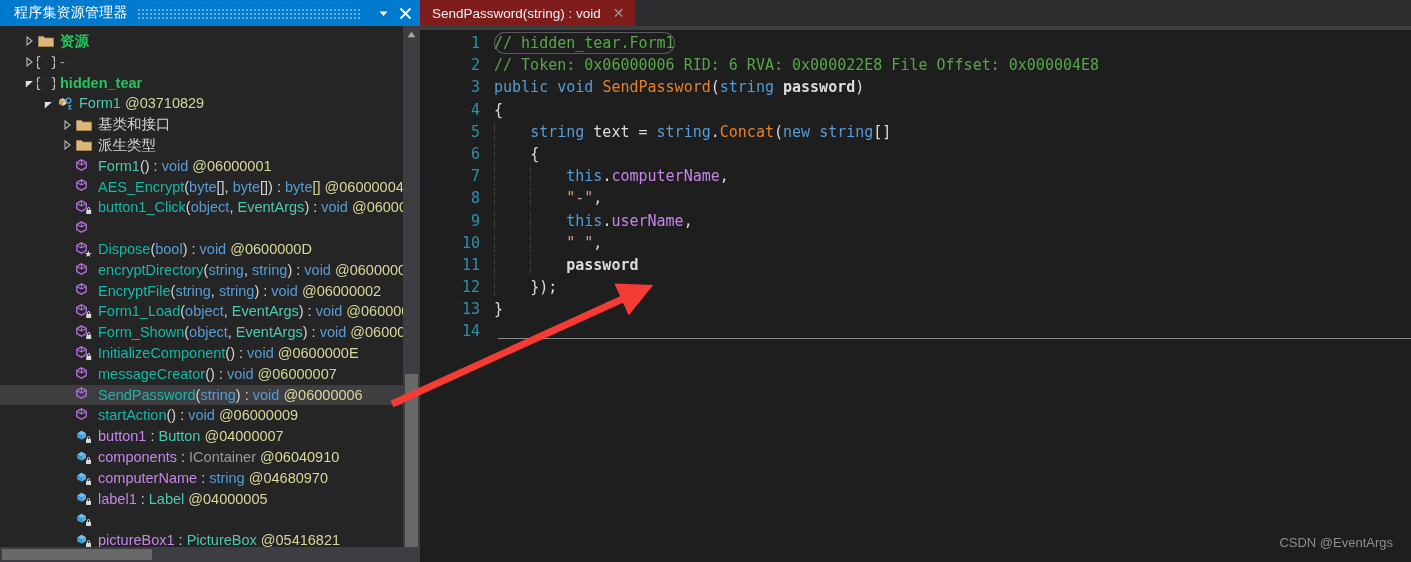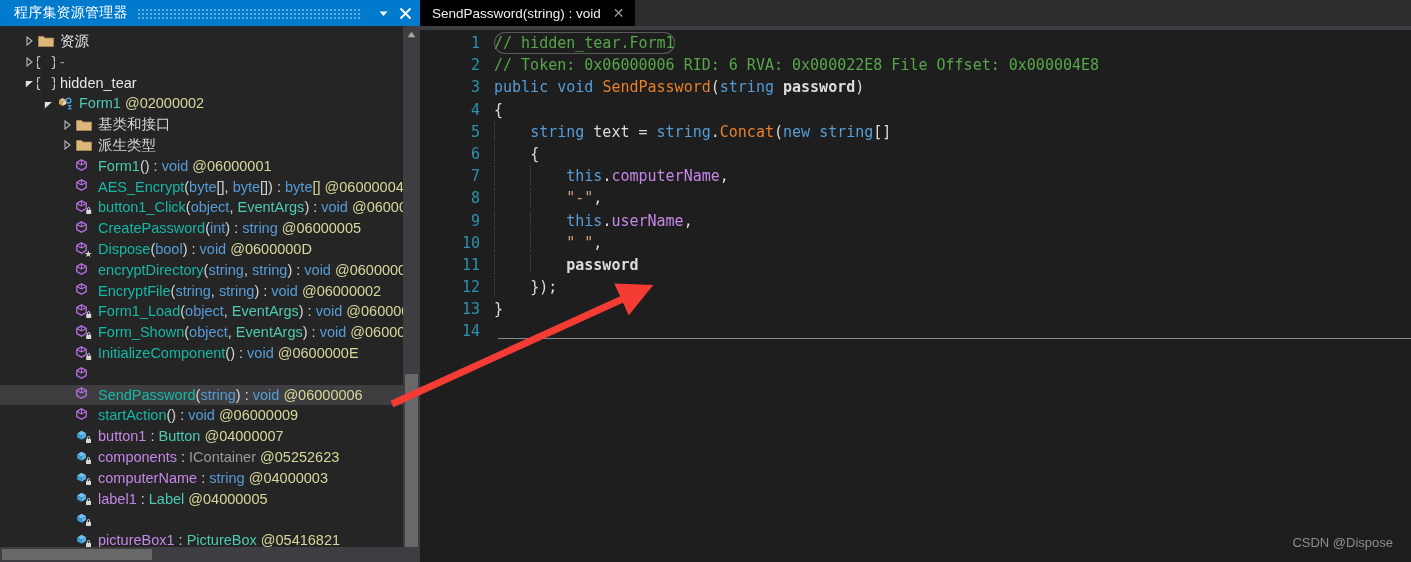--- a/index.html
+++ b/index.html
@@ -98,21 +98,21 @@
     width: 20px; height: 20px;
     display: flex; align-items: center; justify-content: center;
     margin-right: 4px;
     position: relative;
   }
   .ticon svg { display: block; }
   .lbl { white-space: nowrap; }
 
   
   .c-orange  { color: #14b8a6; }
-  .c-yellow  { color: #e5e5e5; }
+  .c-yellow  { color: #22c55e; font-weight: bold; }
   .c-teal    { color: #4ec9b0; }
   .c-blue    { color: #569cd6; }
   .c-purple  { color: #c586e8; }
   .c-white   { color: #d4d4d4; }
   .c-gray    { color: #9a9a9a; }
   .c-at      { color: #d7d79a; }
 
   
   #tree-vsb {
     position: absolute;
@@ -156,21 +156,21 @@
   #tabstrip {
     height: 26px;
     background: #2d2d30;
     display: flex;
     align-items: stretch;
     flex: 0 0 26px;
   }
   #tab {
     display: flex;
     align-items: center;
-    background: #000000;
+    background: #7f1d1d;
     padding: 0 8px 0 12px;
     color: #f1f1f1;
     font-size: 13.5px;
     gap: 10px;
     cursor: default;
   }
   #tab-close {
     color: #9b9b9b;
     font-size: 14px;
     line-height: 1;
@@ -329,21 +329,21 @@
             </span>
             <span class="ticon">
               <svg width="17" height="16" viewBox="0 0 17 16">
                 <path d="M2 4 l3.6-2 3.6 2 -3.6 2 z" fill="#e8c188"></path>
                 <path d="M2 4 v4 l3.6 2 v-4 z" fill="#d6a75f"></path>
                 <path d="M9.2 4 v4 l-3.6 2 v-4 z" fill="#f0d3a6"></path>
                 <path d="M11.5 7 a2.4 2.4 0 1 1 0.01 0 z" fill="none" stroke="#4a9ad4" stroke-width="1.5"></path>
                 <path d="M11 9.6 h3.6 M12.8 9.6 v3.2 M11 12.8 h3.6" stroke="#4a9ad4" stroke-width="1.3" fill="none"></path>
               </svg>
             </span>
-            <span class="lbl"><span class="c-teal">Form1</span><span class="c-at"> @02000002</span></span>
+            <span class="lbl"><span class="c-teal">Form1</span><span class="c-at"> @03710829</span></span>
           </div>
           <div class="row">
             <span class="indent" style="width: 60px;"></span>
             <span class="twisty">
               <svg width="9" height="10" viewBox="0 0 9 10">
                 <path d="M2 1 L7 5 L2 9 Z" fill="none" stroke="#b4b4b4" stroke-width="1.1"></path>
               </svg>
             </span>
             <span class="ticon">
               <svg width="16" height="14" viewBox="0 0 16 14">
@@ -403,21 +403,20 @@
           </div>
           <div class="row">
             <span class="indent" style="width: 60px;"></span>
             <span class="twisty"></span>
             <span class="ticon">
               <svg width="18" height="17" viewBox="0 0 18 17">
                 <path d="M6.5 1.8 L11.2 4.4 L11.2 9.6 L6.5 12.2 L1.8 9.6 L1.8 4.4 Z" fill="none" stroke="#b06cd8" stroke-width="1.4"></path>
                 <path d="M6.5 1.8 L6.5 6.9 M6.5 6.9 L1.8 4.4 M6.5 6.9 L11.2 4.4" stroke="#b06cd8" stroke-width="1.1" fill="none"></path>
               </svg>
             </span>
-            <span class="lbl"><span class="c-orange">CreatePassword</span><span class="c-white">(</span><span class="c-blue">int</span><span class="c-white">) : </span><span class="c-blue">string</span><span class="c-at"> @06000005</span></span>
           </div>
           <div class="row">
             <span class="indent" style="width: 60px;"></span>
             <span class="twisty"></span>
             <span class="ticon">
               <svg width="18" height="17" viewBox="0 0 18 17">
                 <path d="M6.5 1.8 L11.2 4.4 L11.2 9.6 L6.5 12.2 L1.8 9.6 L1.8 4.4 Z" fill="none" stroke="#b06cd8" stroke-width="1.4"></path>
                 <path d="M6.5 1.8 L6.5 6.9 M6.5 6.9 L1.8 4.4 M6.5 6.9 L11.2 4.4" stroke="#b06cd8" stroke-width="1.1" fill="none"></path>
                 <text x="13.4" y="15.6" font-size="9" fill="#d8d8d8" text-anchor="middle">★</text>
               </svg>
@@ -487,20 +486,21 @@
           </div>
           <div class="row">
             <span class="indent" style="width: 60px;"></span>
             <span class="twisty"></span>
             <span class="ticon">
               <svg width="18" height="17" viewBox="0 0 18 17">
                 <path d="M6.5 1.8 L11.2 4.4 L11.2 9.6 L6.5 12.2 L1.8 9.6 L1.8 4.4 Z" fill="none" stroke="#b06cd8" stroke-width="1.4"></path>
                 <path d="M6.5 1.8 L6.5 6.9 M6.5 6.9 L1.8 4.4 M6.5 6.9 L11.2 4.4" stroke="#b06cd8" stroke-width="1.1" fill="none"></path>
               </svg>
             </span>
+            <span class="lbl"><span class="c-orange">messageCreator</span><span class="c-white">() : </span><span class="c-blue">void</span><span class="c-at"> @06000007</span></span>
           </div>
           <div class="row selected">
             <span class="indent" style="width: 60px;"></span>
             <span class="twisty"></span>
             <span class="ticon">
               <svg width="18" height="17" viewBox="0 0 18 17">
                 <path d="M6.5 1.8 L11.2 4.4 L11.2 9.6 L6.5 12.2 L1.8 9.6 L1.8 4.4 Z" fill="none" stroke="#b06cd8" stroke-width="1.4"></path>
                 <path d="M6.5 1.8 L6.5 6.9 M6.5 6.9 L1.8 4.4 M6.5 6.9 L11.2 4.4" stroke="#b06cd8" stroke-width="1.1" fill="none"></path>
               </svg>
             </span>
@@ -536,35 +536,35 @@
             <span class="twisty"></span>
             <span class="ticon">
               <svg width="18" height="17" viewBox="0 0 18 17">
                 <path d="M2.2 5.4 l4.2-2.6 4.6 2.3 -4.2 2.7 z" fill="#72c2f0"></path>
                 <path d="M2.2 5.4 v4 l4.6 2.3 v-4 z" fill="#3e9fd6"></path>
                 <path d="M11 5.1 v4 l-4.2 2.6 v-4 z" fill="#57b2e8"></path>
                 <rect x="11" y="11" width="5" height="4" rx="0.6" fill="#d8d8d8"></rect>
                 <path d="M12.4 11 v-1.4 a1.1 1.1 0 0 1 2.2 0 V11" stroke="#d8d8d8" stroke-width="1" fill="none"></path>
               </svg>
             </span>
-            <span class="lbl"><span class="c-purple">components</span><span class="c-white"> : </span><span class="c-gray">IContainer</span><span class="c-at"> @05252623</span></span>
+            <span class="lbl"><span class="c-purple">components</span><span class="c-white"> : </span><span class="c-gray">IContainer</span><span class="c-at"> @06040910</span></span>
           </div>
           <div class="row">
             <span class="indent" style="width: 60px;"></span>
             <span class="twisty"></span>
             <span class="ticon">
               <svg width="18" height="17" viewBox="0 0 18 17">
                 <path d="M2.2 5.4 l4.2-2.6 4.6 2.3 -4.2 2.7 z" fill="#72c2f0"></path>
                 <path d="M2.2 5.4 v4 l4.6 2.3 v-4 z" fill="#3e9fd6"></path>
                 <path d="M11 5.1 v4 l-4.2 2.6 v-4 z" fill="#57b2e8"></path>
                 <rect x="11" y="11" width="5" height="4" rx="0.6" fill="#d8d8d8"></rect>
                 <path d="M12.4 11 v-1.4 a1.1 1.1 0 0 1 2.2 0 V11" stroke="#d8d8d8" stroke-width="1" fill="none"></path>
               </svg>
             </span>
-            <span class="lbl"><span class="c-purple">computerName</span><span class="c-white"> : </span><span class="c-blue">string</span><span class="c-at"> @04000003</span></span>
+            <span class="lbl"><span class="c-purple">computerName</span><span class="c-white"> : </span><span class="c-blue">string</span><span class="c-at"> @04680970</span></span>
           </div>
           <div class="row">
             <span class="indent" style="width: 60px;"></span>
             <span class="twisty"></span>
             <span class="ticon">
               <svg width="18" height="17" viewBox="0 0 18 17">
                 <path d="M2.2 5.4 l4.2-2.6 4.6 2.3 -4.2 2.7 z" fill="#72c2f0"></path>
                 <path d="M2.2 5.4 v4 l4.6 2.3 v-4 z" fill="#3e9fd6"></path>
                 <path d="M11 5.1 v4 l-4.2 2.6 v-4 z" fill="#57b2e8"></path>
                 <rect x="11" y="11" width="5" height="4" rx="0.6" fill="#d8d8d8"></rect>
@@ -649,14 +649,14 @@
 
   <svg id="arrow-svg" viewBox="0 0 1411 562">
     <defs>
       <marker id="ahead" markerWidth="5" markerHeight="5" refX="2.6" refY="2.5" orient="auto" markerUnits="strokeWidth">
         <path d="M0,0 L5,2.5 L0,5 z" fill="#f43c35"></path>
       </marker>
     </defs>
     <line id="arrow-line" x1="392" y1="404" x2="638" y2="292" stroke="#f43c35" stroke-width="7" marker-end="url(#ahead)"></line>
   </svg>
 
-  <div id="watermark">CSDN @Dispose</div>
+  <div id="watermark">CSDN @EventArgs</div>
 </div>
 
 </body></html>

